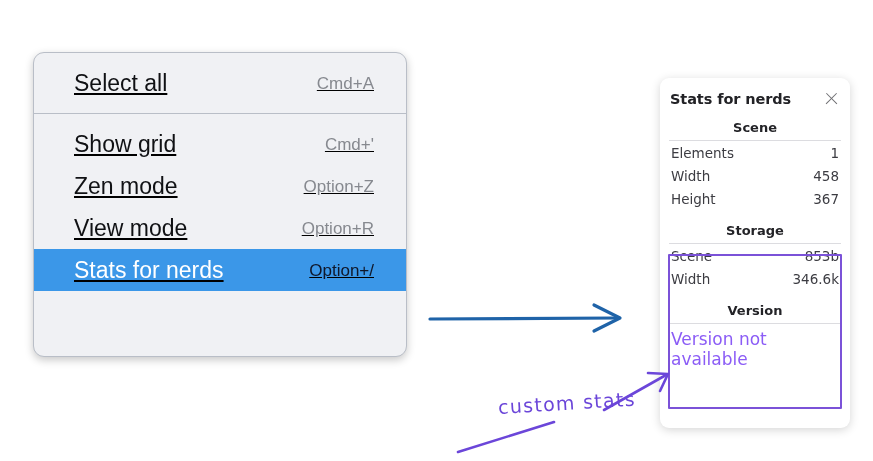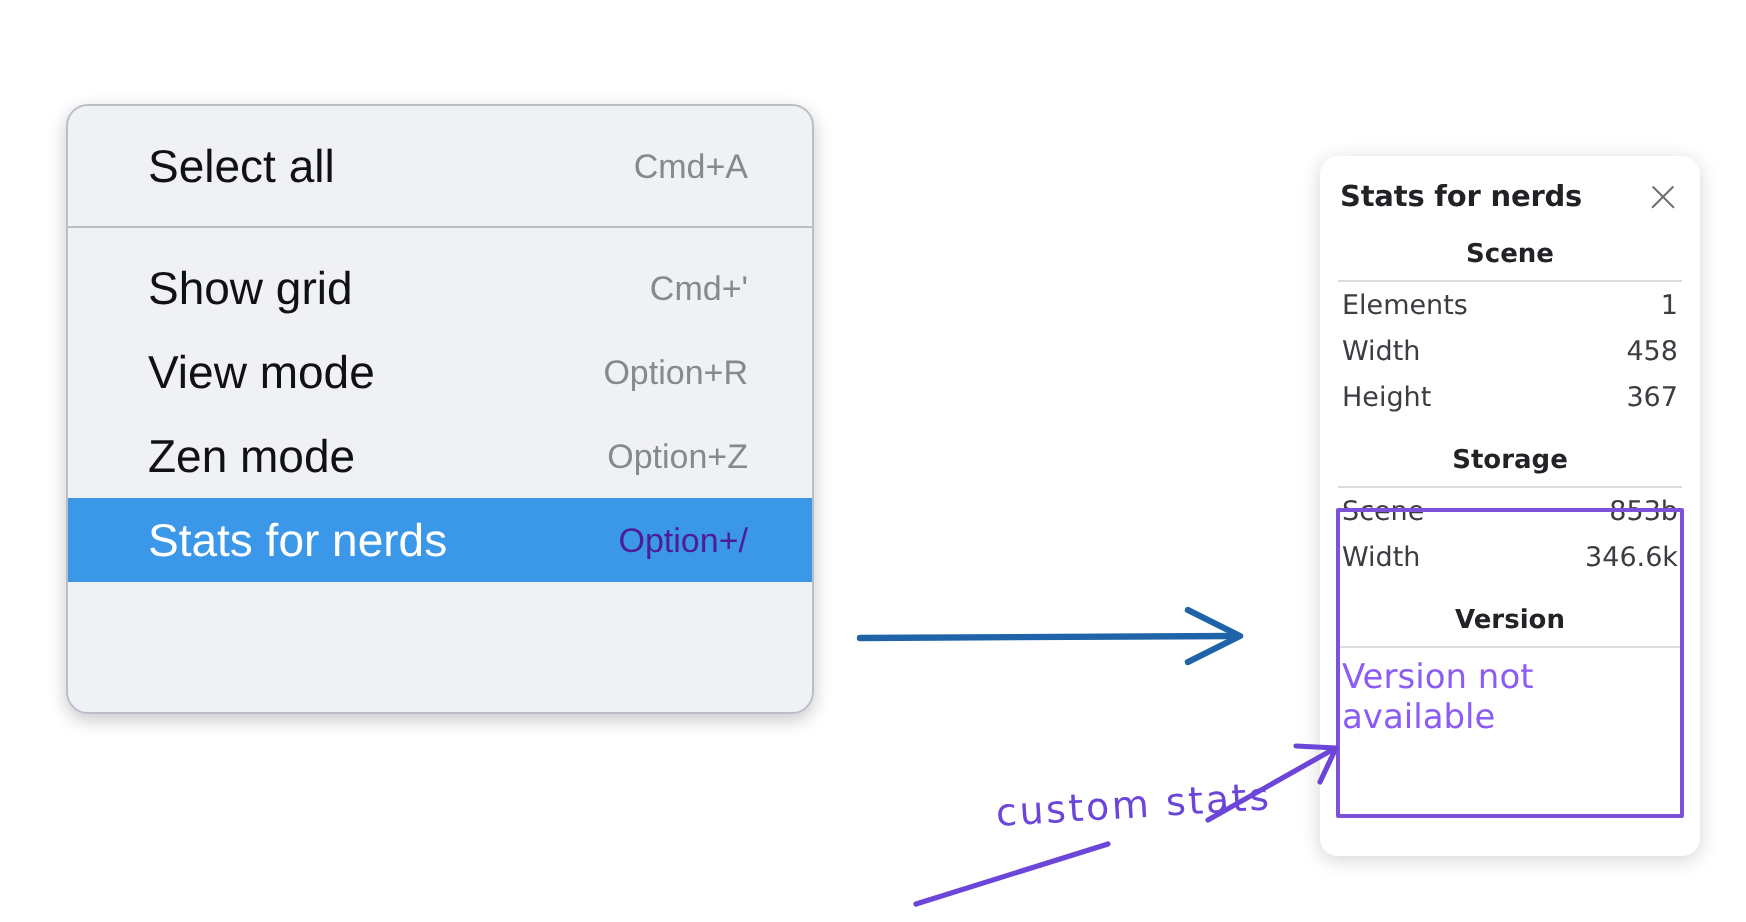--- a/index.html
+++ b/index.html
@@ -15,20 +15,21 @@
   .ctx-menu {
     position: absolute;
     left: 33px; top: 52px;
     width: 374px; height: 305px;
     background: #f0f1f4;
     border: 1px solid #b9bec7;
     border-radius: 11px;
     box-shadow: 0 3px 9px rgba(0,0,0,0.22);
     overflow: hidden;
     padding-top: 9px;
+    text-decoration: underline;
   }
   .ctx-group { }
   .ctx-sep {
     height: 1px;
     background: #b9bec7;
     margin: 9px 0 9px 0;
   }
   .ctx-item {
     position: relative;
     height: 42px;
@@ -41,21 +42,21 @@
     white-space: nowrap;
   }
   .ctx-item .lbl { flex: 0 0 auto; }
   .ctx-item .sc {
     margin-left: auto;
     color: #86898f;
     font-size: 17px;
   }
   .ctx-item.selected { background: #3b97e8; }
   .ctx-item.selected .lbl { color: #ffffff; }
-  .ctx-item.selected .sc { color: #4c1d95; }
+  .ctx-item.selected .sc { color: #0f172a; }
 
   
   .stats-panel {
     position: absolute;
     left: 660px; top: 78px;
     width: 190px; height: 350px;
     background: #ffffff;
     border-radius: 9px;
     box-shadow: 0 2px 10px rgba(0,0,0,0.17);
     padding: 10px 9px 8px 9px;
@@ -156,26 +157,26 @@
     </div>
 
     <div class="ctx-sep"></div>
 
     <div class="ctx-group">
       <div class="ctx-item">
         <span class="lbl">Show grid</span>
         <span class="sc">Cmd+'</span>
       </div>
       <div class="ctx-item">
+        <span class="lbl">Zen mode</span>
+        <span class="sc">Option+Z</span>
+      </div>
+      <div class="ctx-item">
         <span class="lbl">View mode</span>
         <span class="sc">Option+R</span>
-      </div>
-      <div class="ctx-item">
-        <span class="lbl">Zen mode</span>
-        <span class="sc">Option+Z</span>
       </div>
       <div class="ctx-item selected">
         <span class="lbl">Stats for nerds</span>
         <span class="sc">Option+/</span>
       </div>
     </div>
   </div>
 
   <div class="stats-panel">
 

